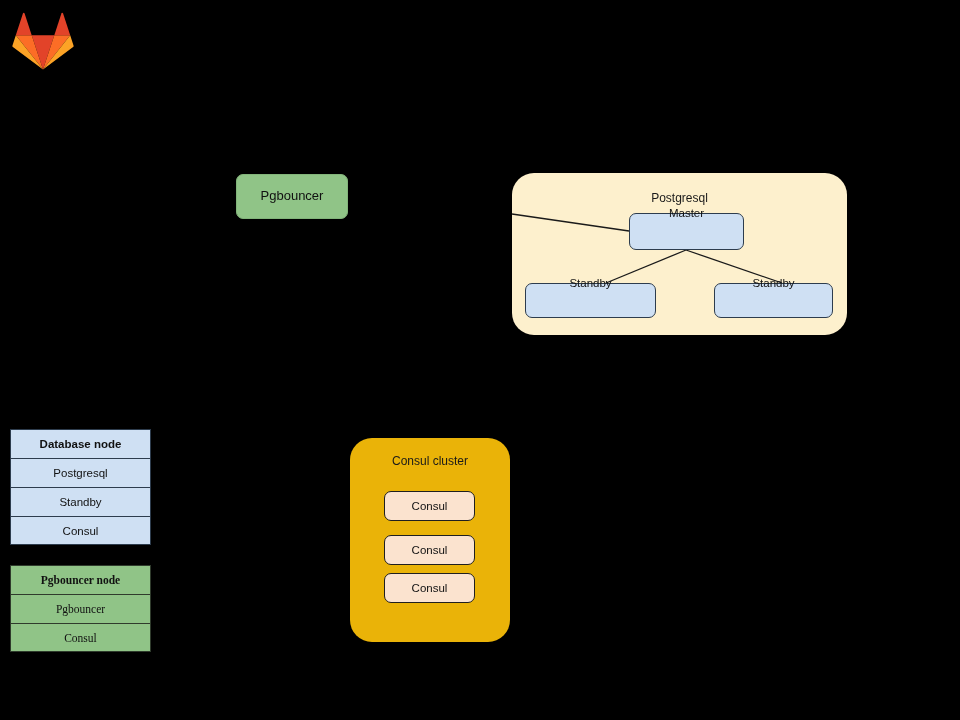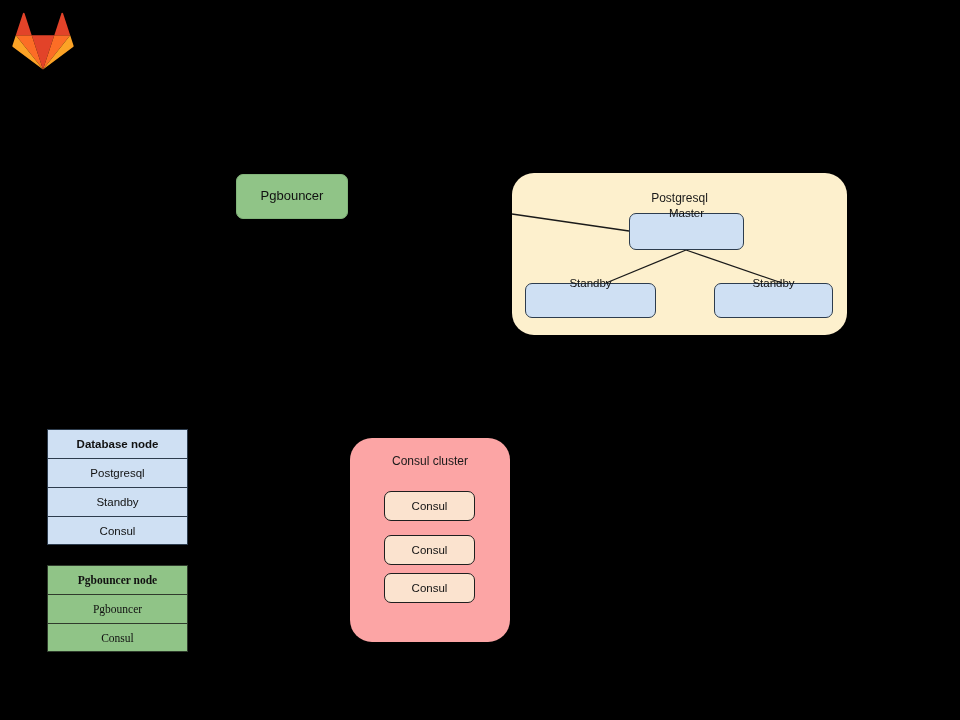--- a/index.html
+++ b/index.html
@@ -73,21 +73,21 @@
     height: 162px;
     background: #fdf0cd;
     border-radius: 22px;
   }
   .group-consul {
     position: absolute;
     left: 350px;
     top: 438px;
     width: 160px;
     height: 204px;
-    background: #fca5a5;
+    background: #eab308;
     border-radius: 22px;
   }
   .group-title {
     position: absolute;
     left: 0;
     right: 0;
     text-align: center;
     font-size: 12px;
     color: #1a1a1a;
   }
@@ -136,21 +136,20 @@
   .consul-1 { top: 491px; }
   .consul-2 { top: 535px; }
   .consul-3 { top: 573px; }
 
   
   .legend {
     position: absolute;
     left: 10px;
     box-sizing: border-box;
     width: 141px;
-    margin-left: 37px;
   }
   .legend-db { top: 429px; }
   .legend-pgb { top: 565px; font-family: Liberation Serif, serif; }
 
   .legend-row {
     box-sizing: border-box;
     height: 29px;
     display: flex;
     align-items: center;
     justify-content: center;

